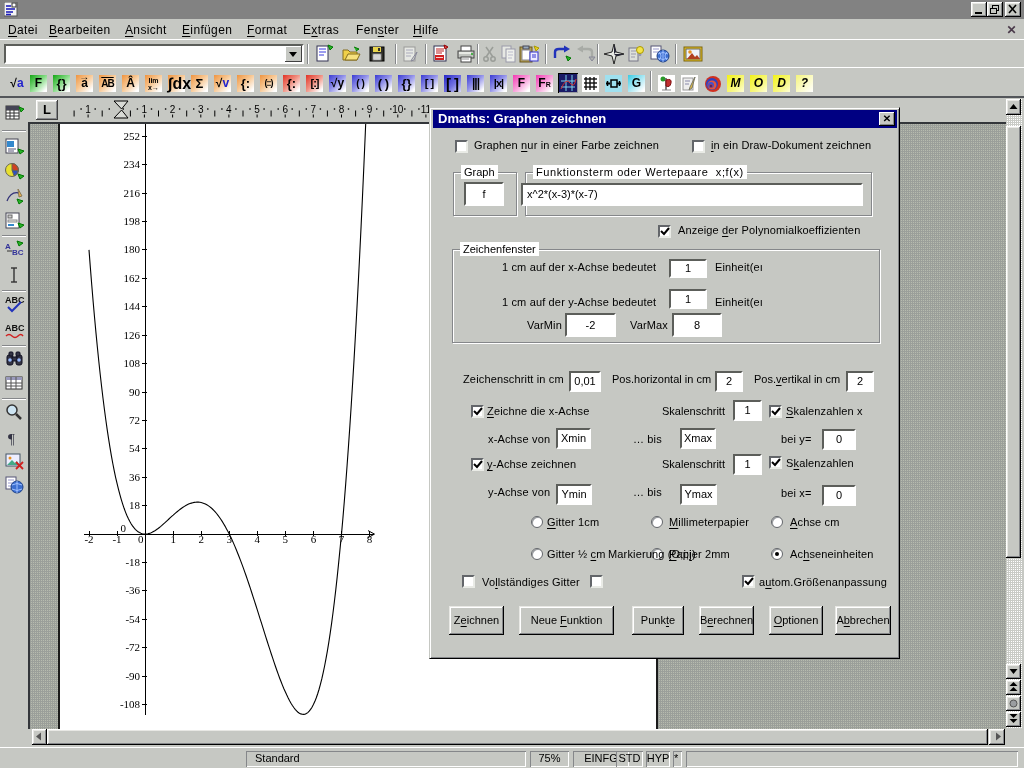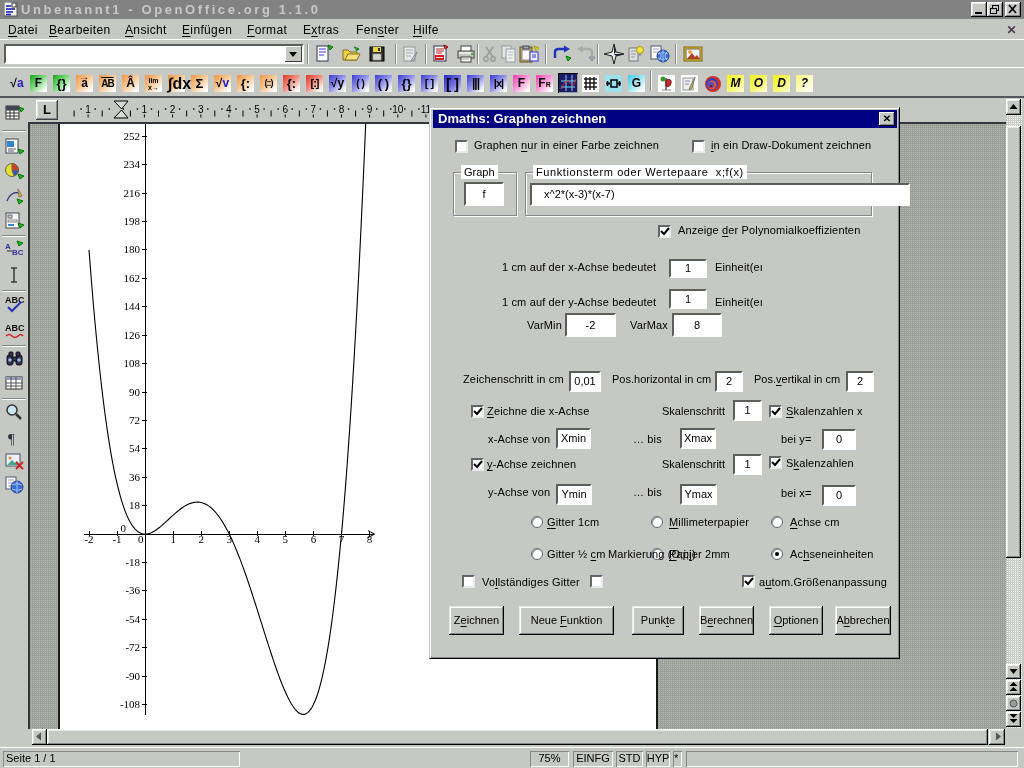--- a/index.html
+++ b/index.html
@@ -101,21 +101,20 @@
  <svg class="abs" style="left:4px;top:2px" width="14" height="15">
         <rect x="0" y="0" width="13" height="14" fill="#f4f4f4" stroke="#555" stroke-width="1"></rect>
         <rect x="8" y="1" width="4" height="4" fill="#fff" stroke="#333"></rect>
         <g stroke="#2222bb" stroke-width="1.6">
           <line x1="2" y1="4" x2="7" y2="4"></line>
           <line x1="2" y1="7" x2="11" y2="7"></line>
           <line x1="2" y1="10" x2="9" y2="10"></line>
           <line x1="2" y1="12.5" x2="7" y2="12.5"></line>
         </g>
       </svg>
- <span class="txt">Unbenannt1 - OpenOffice.org 1.1.0</span>
  <div class="capbtn" style="left:971px"><svg width="16" height="15">
           <rect x="4" y="10" width="7" height="2" fill="#000"></rect>
         </svg></div>
  <div class="capbtn" style="left:987px"><svg width="16" height="15">
           <rect x="5.5" y="3.5" width="6" height="5" fill="none" stroke="#000"></rect>
           <rect x="3.5" y="6.5" width="6" height="5" fill="#c6c8c3" stroke="#000"></rect>
         </svg></div>
  <div class="capbtn" style="left:1005px"><svg width="16" height="15">
           <path d="M4 3 L11 11 M11 3 L4 11" stroke="#000" stroke-width="1.6"></path>
         </svg></div>
@@ -641,49 +640,52 @@
       </div>
  <div id="hthumb"></div>
  <div class="sbtn" style="left:959px;top:0;width:16px;height:16px">
         <svg class="arr" style="margin-top:3px" width="9" height="9">
           <path d="M8 4.5 L3 0.5 L3 8.5 Z" fill="#555"></path>
         </svg>
       </div>
 </div>
 
 <div id="status">
- <div class="scell" style="left:3px;width:237px">Seite 1 / 1</div>
+ <div class="scell" style="left:246px;width:280px;padding-left:9px">Standard</div>
  <div class="scell" style="left:530px;width:39px;text-align:center;padding-left:0">75%</div>
- <div class="scell" style="left:573px;width:40px;text-align:center;padding-left:0">EINFG</div>
+ <div class="scell" style="left:573px;width:56px;text-align:center;padding-left:0">EINFG</div>
  <div class="scell" style="left:616px;width:27px;text-align:center;padding-left:0">STD</div>
  <div class="scell" style="left:646px;width:24px;text-align:center;padding-left:0">HYP</div>
  <div class="scell" style="left:673px;width:9px;padding-left:1px">*</div>
  <div class="scell" style="left:686px;width:332px"></div>
 </div>
 
 <div id="dlg">
  <div id="dlgtitle">Dmaths: Graphen zeichnen<div id="dlgx">✕</div></div>
  <div class="cb" style="left:25px;top:32px"></div>
  <span class="lbl" style="left:44px;top:31px">Graphen <u>n</u>ur in einer Farbe zeichnen</span>
  <div class="cb" style="left:262px;top:32px"></div>
  <span class="lbl" style="left:281px;top:31px"><u>i</u>n ein Draw-Dokument zeichnen</span>
  <div class="grp" style="left:23px;top:64px;width:64px;height:44px">
         <span class="gl">Graph</span>
       </div>
  <div class="tf" style="left:34px;top:74px;width:40px;height:24px;line-height:21px">f</div>
  <div class="grp" style="left:95px;top:64px;width:347px;height:44px">
         <span class="gl" style="letter-spacing:0.6px">Funktionsterm oder Wertepaare&nbsp; x;f(x)</span>
       </div>
- <div class="tf" style="left:100px;top:75px;width:380px;height:23px;text-align:left;padding-left:12px;line-height:19px">x^2*(x-3)*(x-7)</div>
+ <div class="tf" style="left:91px;top:75px;width:342px;height:23px;text-align:left;padding-left:4px;line-height:19px">x^2*(x-3)*(x-7)</div>
  <div class="cb" style="left:228px;top:117px">
         <svg width="10" height="10" viewBox="0 0 10 10">
           <path d="M1 4 L4 7 L9 1" stroke="#000" stroke-width="2" fill="none"></path>
         </svg>
       </div>
  <span class="lbl" style="left:248px;top:116px">Anzeige <u>d</u>er Polynomialkoeffizienten</span>
+ <div class="grp" style="left:22px;top:141px;width:428px;height:94px">
+        <span class="gl">Zeichenfenster</span>
+      </div>
  <span class="lbl" style="left:72px;top:153px">1 cm auf der x-Achse bedeutet</span>
  <div class="tf" style="left:239px;top:151px;width:38px;height:19px;line-height:15px">1</div>
  <span class="lbl" style="left:285px;top:153px">Einheit(eı</span>
  <span class="lbl" style="left:72px;top:188px">1 cm auf der y-Achse bedeutet</span>
  <div class="tf" style="left:239px;top:181px;width:38px;height:20px;line-height:16px">1</div>
  <span class="lbl" style="left:285px;top:188px">Einheit(eı</span>
  <span class="lbl" style="left:97px;top:211px">VarMin</span>
  <div class="tf" style="left:135px;top:205px;width:51px;height:24px;line-height:20px">-2</div>
  <span class="lbl" style="left:200px;top:211px">VarMax</span>
  <div class="tf" style="left:242px;top:205px;width:50px;height:24px;line-height:20px">8</div>

